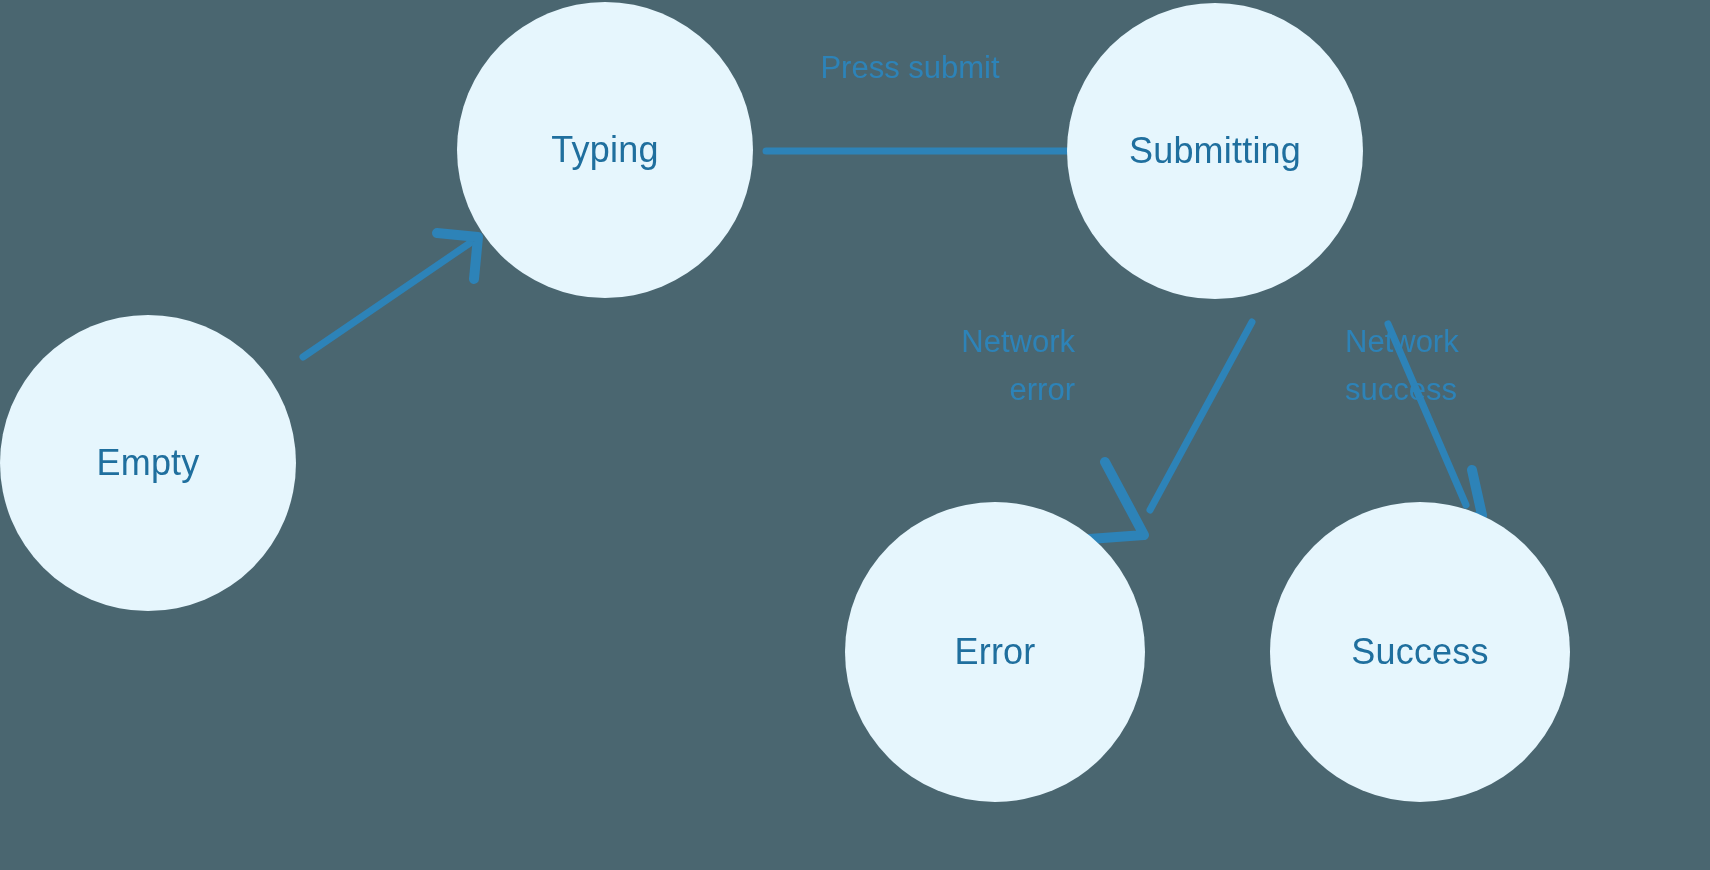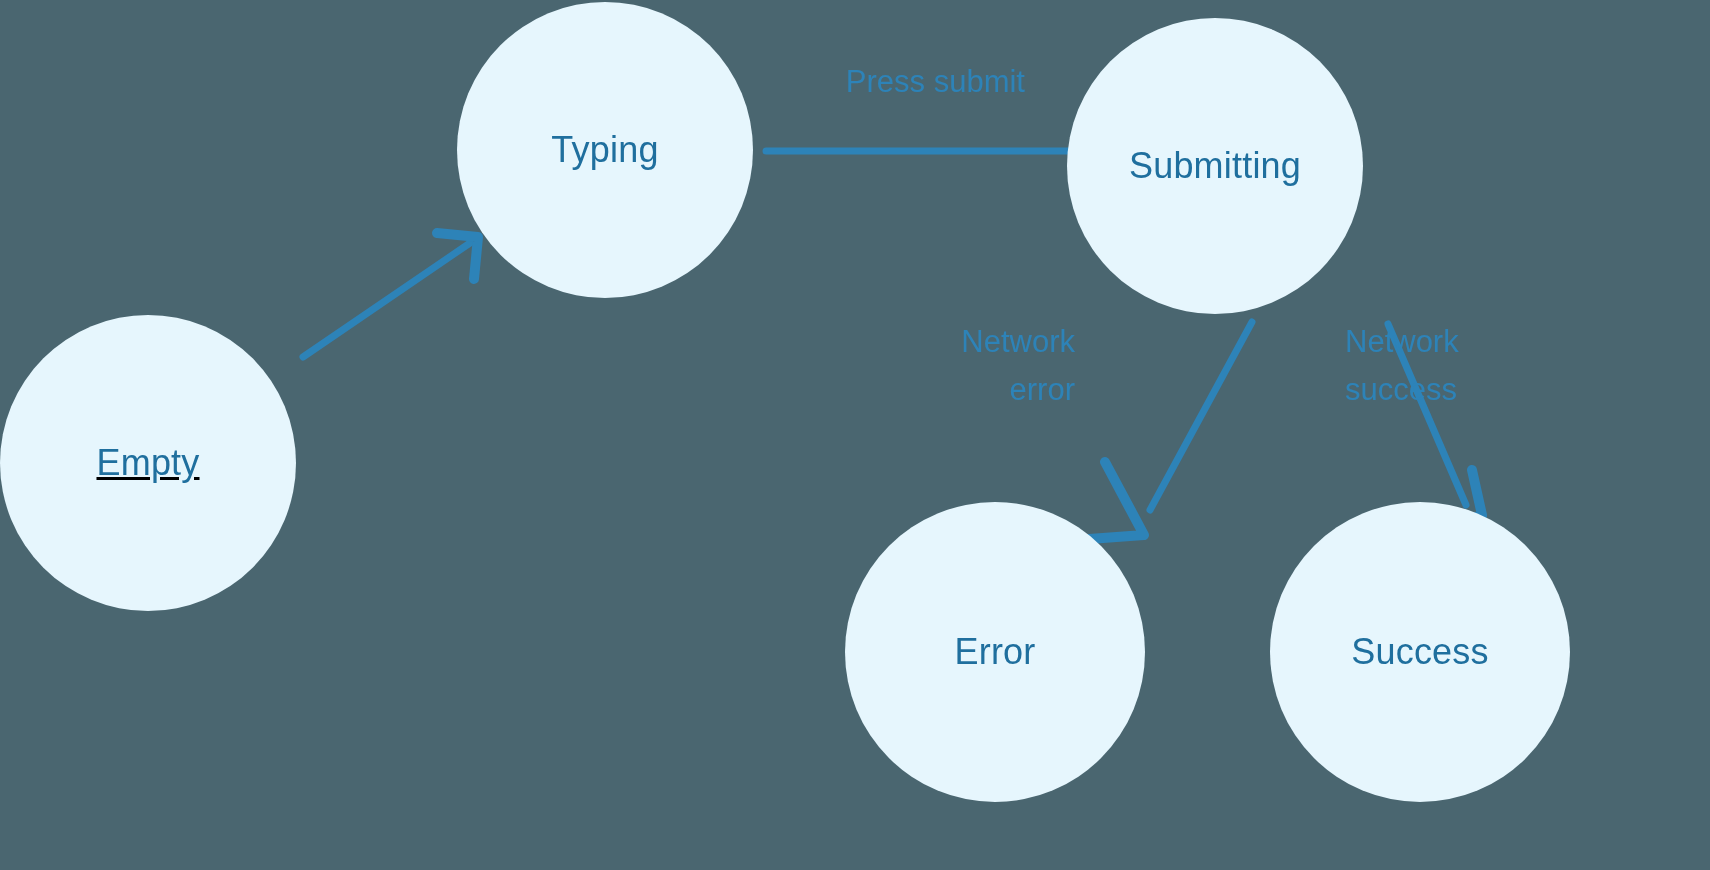--- a/index.html
+++ b/index.html
@@ -80,42 +80,42 @@
       <line x1="1252" y1="322" x2="1150" y2="510" stroke="#2d83b8" stroke-width="7"></line>
       <polyline points="1105,462 1144,535 1089,539" stroke="#2d83b8" stroke-width="10"></polyline>
     </g>
 
     <g>
       <line x1="1388" y1="324" x2="1466" y2="505" stroke="#2d83b8" stroke-width="7"></line>
       <polyline points="1443,529 1482,515 1472,470" stroke="#2d83b8" stroke-width="10"></polyline>
     </g>
   </svg>
 
-  <div class="node" style="left:0px; top:315px; width:296px; height:296px;text-decoration:underline;">
+  <div class="node" style="left:0px; top:315px; width:296px; height:296px;">
     <span class="node-label">Empty</span>
   </div>
 
   <div class="node" style="left:457px; top:2px; width:296px; height:296px;">
     <span class="node-label">Typing</span>
   </div>
 
-  <div class="node" style="left:1067px; top:18px; width:296px; height:296px;align-items:center;">
+  <div class="node" style="left:1067px; top:3px; width:296px; height:296px;align-items:center;">
     <span class="node-label">Submitting</span>
   </div>
 
   <div class="node" style="left:845px; top:502px; width:300px; height:300px;">
     <span class="node-label">Error</span>
   </div>
 
   <div class="node" style="left:1270px; top:502px; width:300px; height:300px;">
     <span class="node-label">Success</span>
   </div>
 
 
-  <div class="edge-label align-center" style="left:795px; top:58px; width:230px;text-align:right;">Press submit</div>
+  <div class="edge-label align-center" style="left:795px; top:44px; width:230px;">Press submit</div>
 
   <div class="edge-label align-right" style="left:860px; top:318px; width:215px;">Network
 error</div>
 
   <div class="edge-label align-left" style="left:1345px; top:318px; width:250px;">Network
 success</div>
 
 </div>
 
 </body></html>

